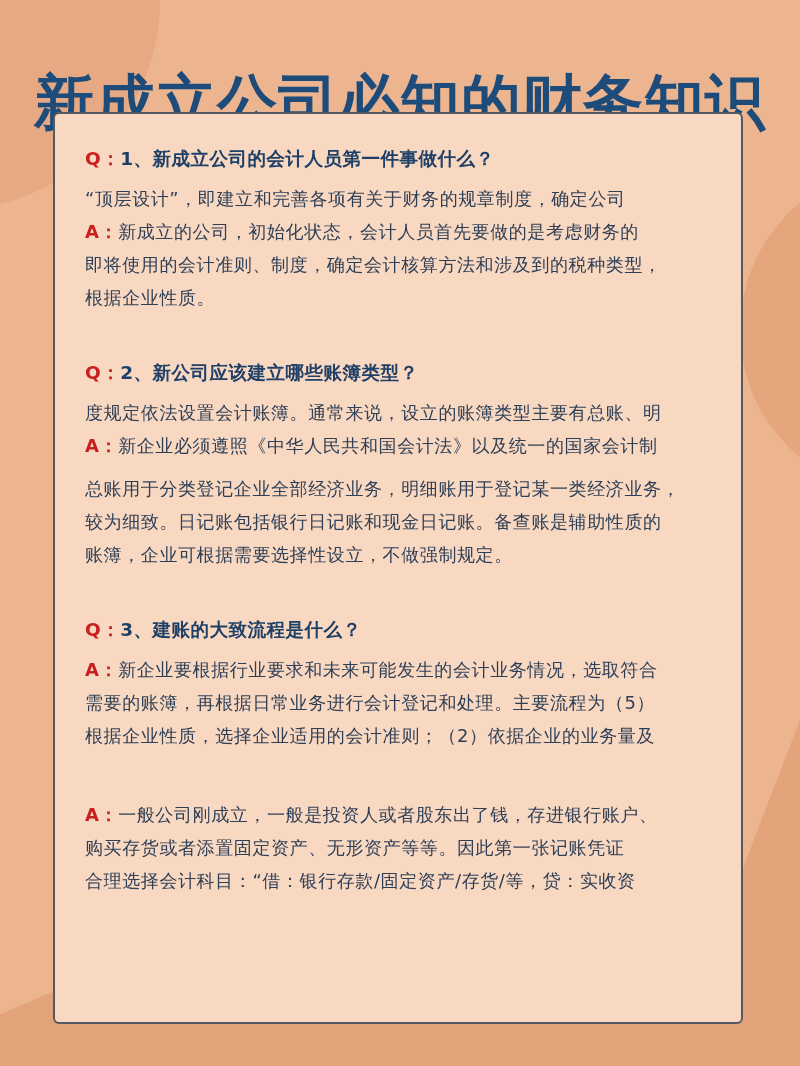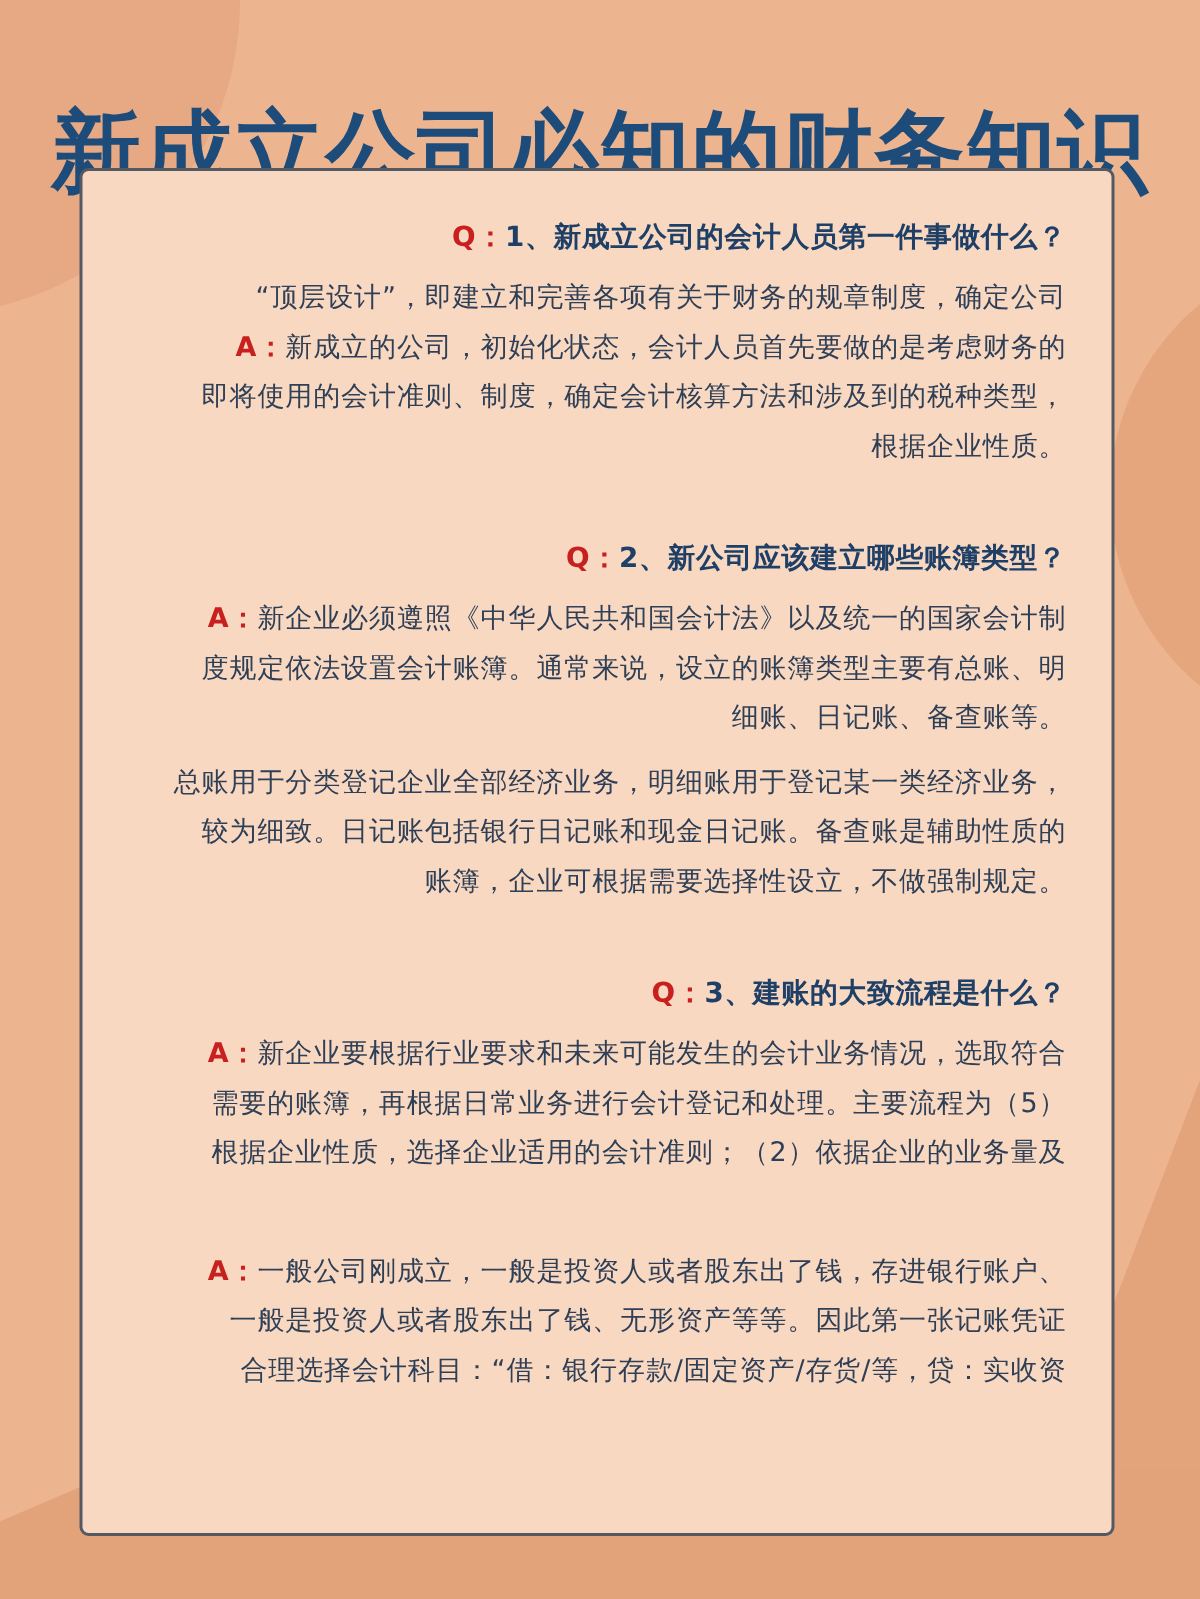--- a/index.html
+++ b/index.html
@@ -73,21 +73,20 @@
     height: 912px;
     background: #F9D8C2;
     border: 2px solid #555a62;
     border-radius: 6px;
     box-sizing: border-box;
     overflow: hidden;
     padding: 32px 30px 0 30px;
   }
   .qa {
     margin-bottom: 46px;
-    text-align: right;
   }
   .question {
     font-size: 18.5px;
     font-weight: bold;
     color: #1E3F66;
     line-height: 26px;
     margin-bottom: 10px;
     letter-spacing: 0.5px;
     white-space: nowrap;
   }
@@ -135,23 +134,22 @@
       </p>
     </div>
   </div>
 
   <div class="qa">
     <div class="question">
       <span class="prefix">Q：</span><span>2、新公司应该建立哪些账簿类型？</span>
     </div>
     <div class="answer">
       <p>
+        <span class="line">度规定依法设置会计账簿。通常来说，设立的账簿类型主要有总账、明</span>
         <span class="line"><span class="prefix">A：</span><span>新企业必须遵照《中华人民共和国会计法》以及统一的国家会计制</span></span>
-        <span class="line">度规定依法设置会计账簿。通常来说，设立的账簿类型主要有总账、明</span>
-        <span class="line">细账、日记账、备查账等。</span>
       </p>
       <p>
         <span class="line">总账用于分类登记企业全部经济业务，明细账用于登记某一类经济业务，</span>
         <span class="line">较为细致。日记账包括银行日记账和现金日记账。备查账是辅助性质的</span>
         <span class="line">账簿，企业可根据需要选择性设立，不做强制规定。</span>
       </p>
     </div>
   </div>
 
   <div class="qa">
@@ -164,19 +162,19 @@
         <span class="line">需要的账簿，再根据日常业务进行会计登记和处理。主要流程为（5）</span>
         <span class="line">根据企业性质，选择企业适用的会计准则；（2）依据企业的业务量及</span>
       </p>
     </div>
   </div>
 
   <div class="qa">
     <div class="answer">
       <p>
         <span class="line"><span class="prefix">A：</span><span>一般公司刚成立，一般是投资人或者股东出了钱，存进银行账户、</span></span>
-        <span class="line">一般是投资人或者股东出了钱、无形资产等等。因此第一张记账凭证</span>
+        <span class="line">购买存货或者添置固定资产、无形资产等等。因此第一张记账凭证</span>
         <span class="line">合理选择会计科目：“借：银行存款/固定资产/存货/等，贷：实收资</span>
       </p>
     </div>
   </div>
 
 </div>
 
 </body></html>

